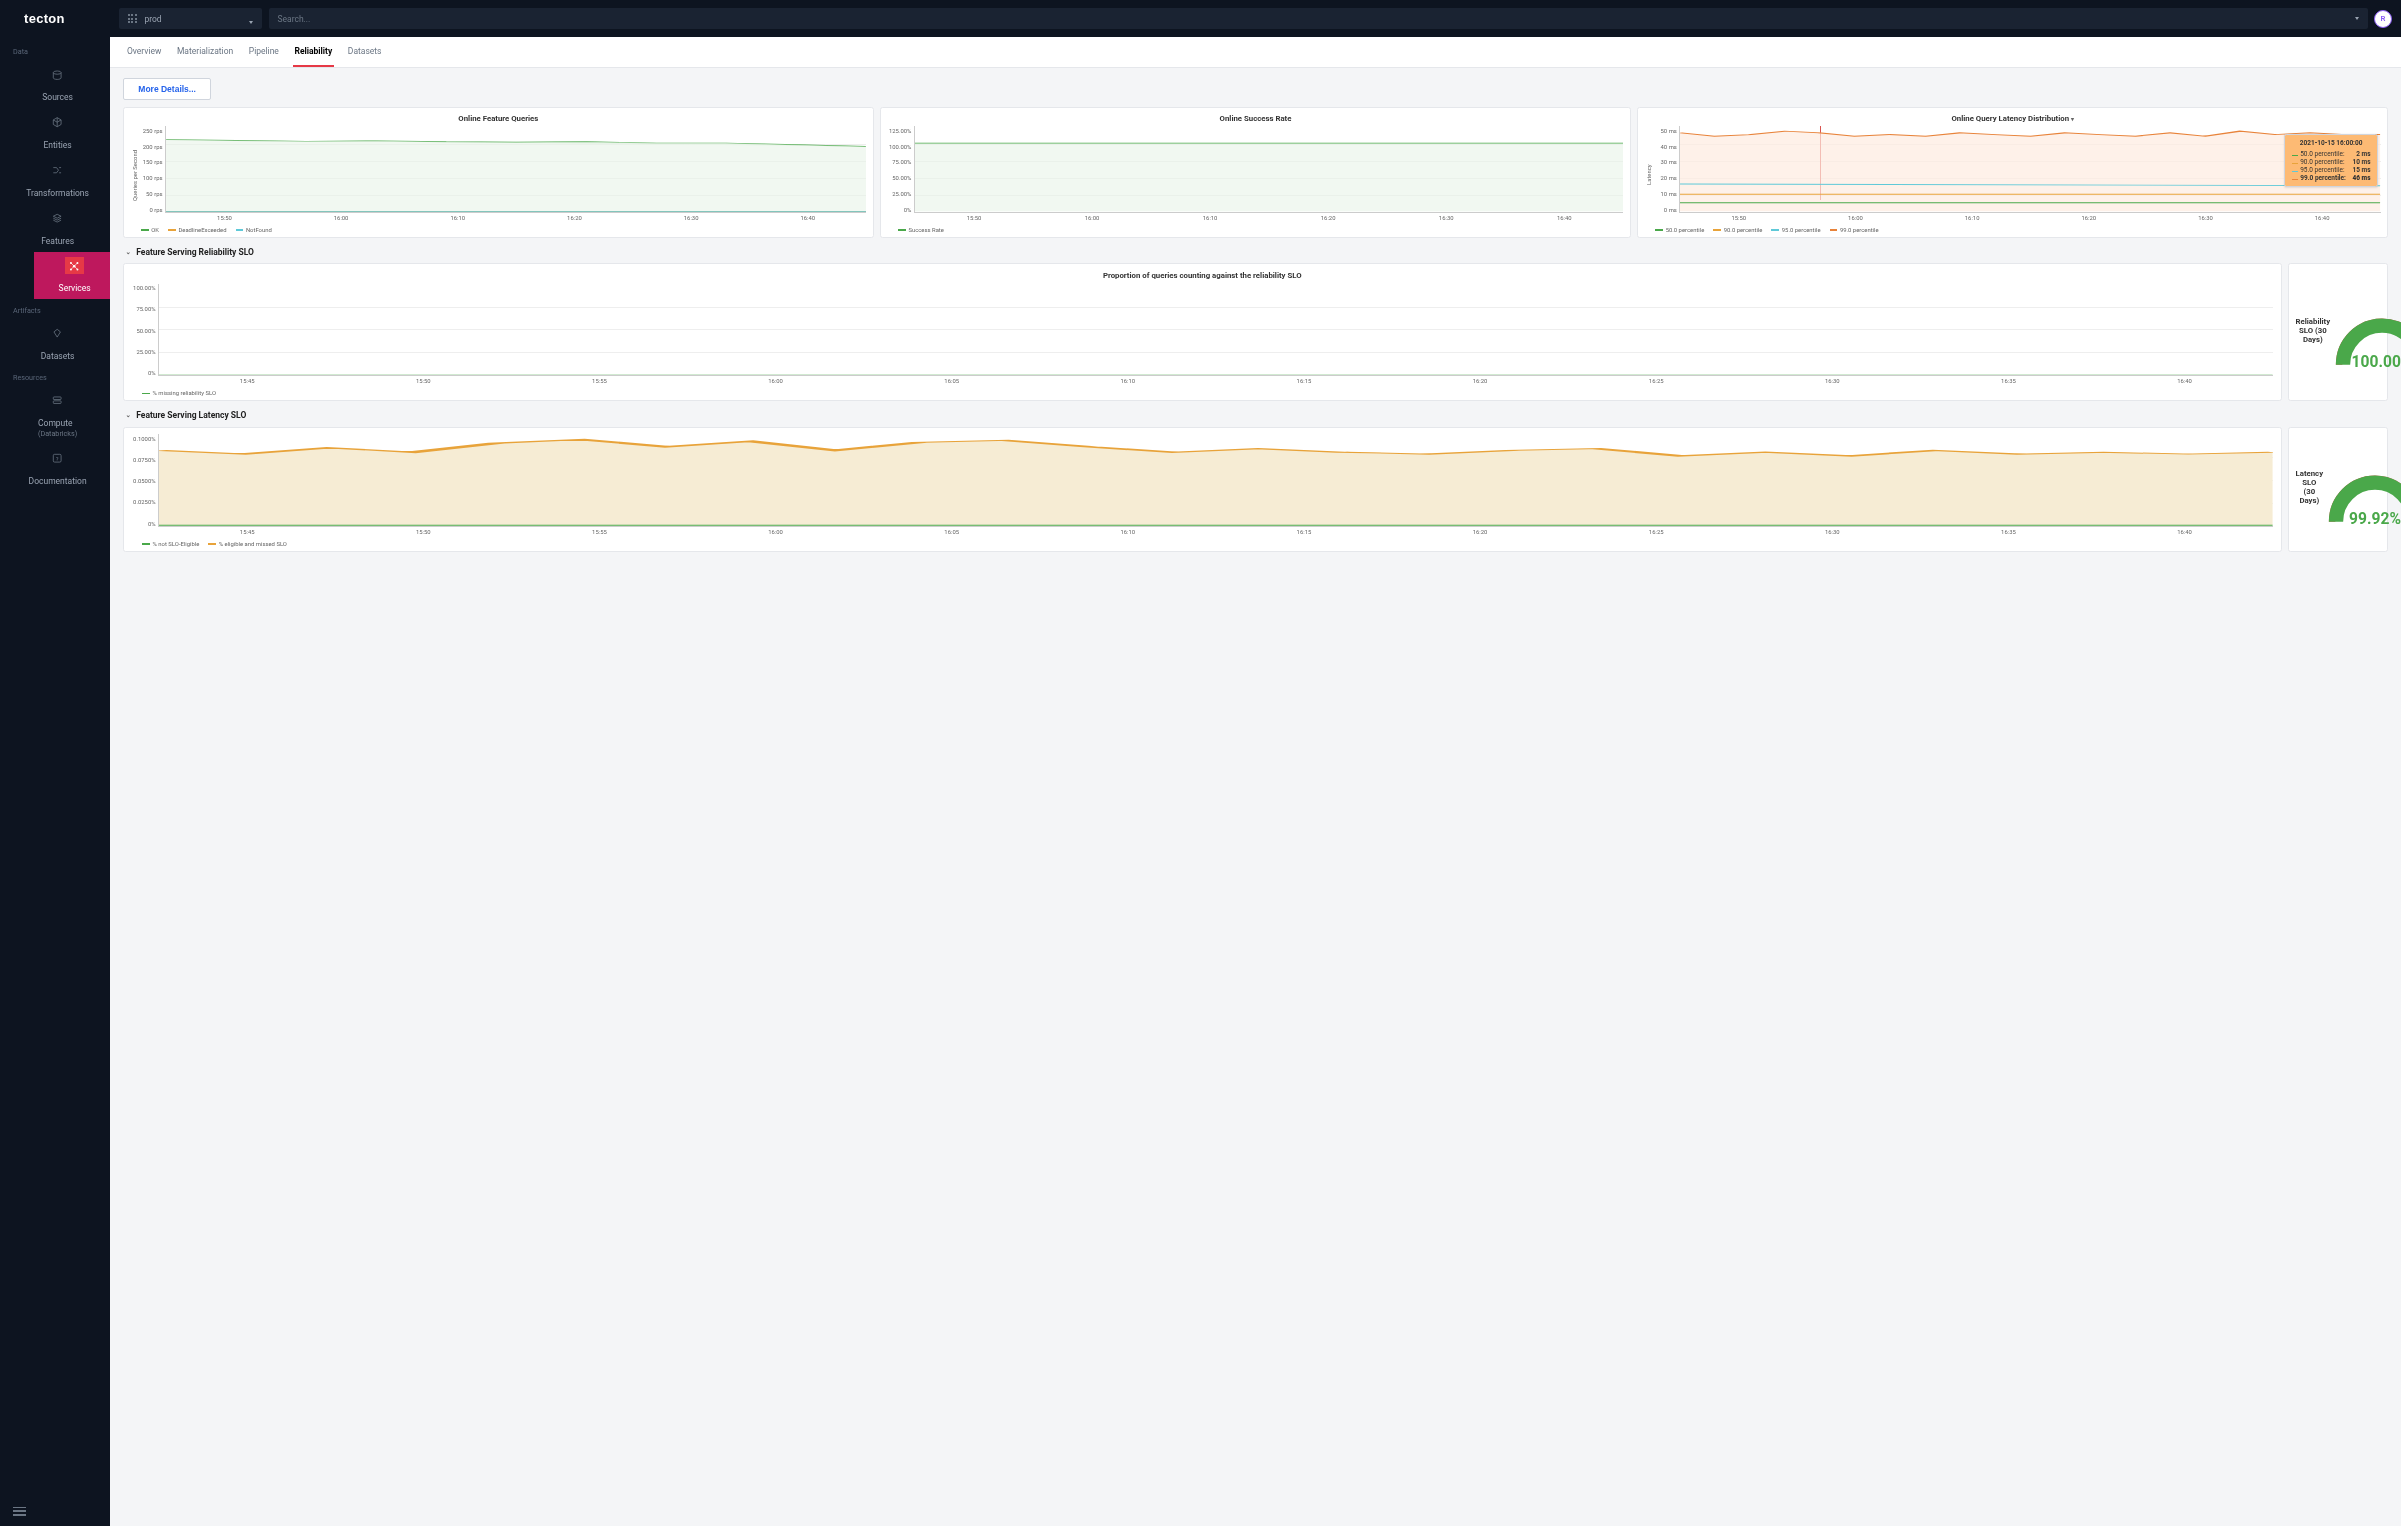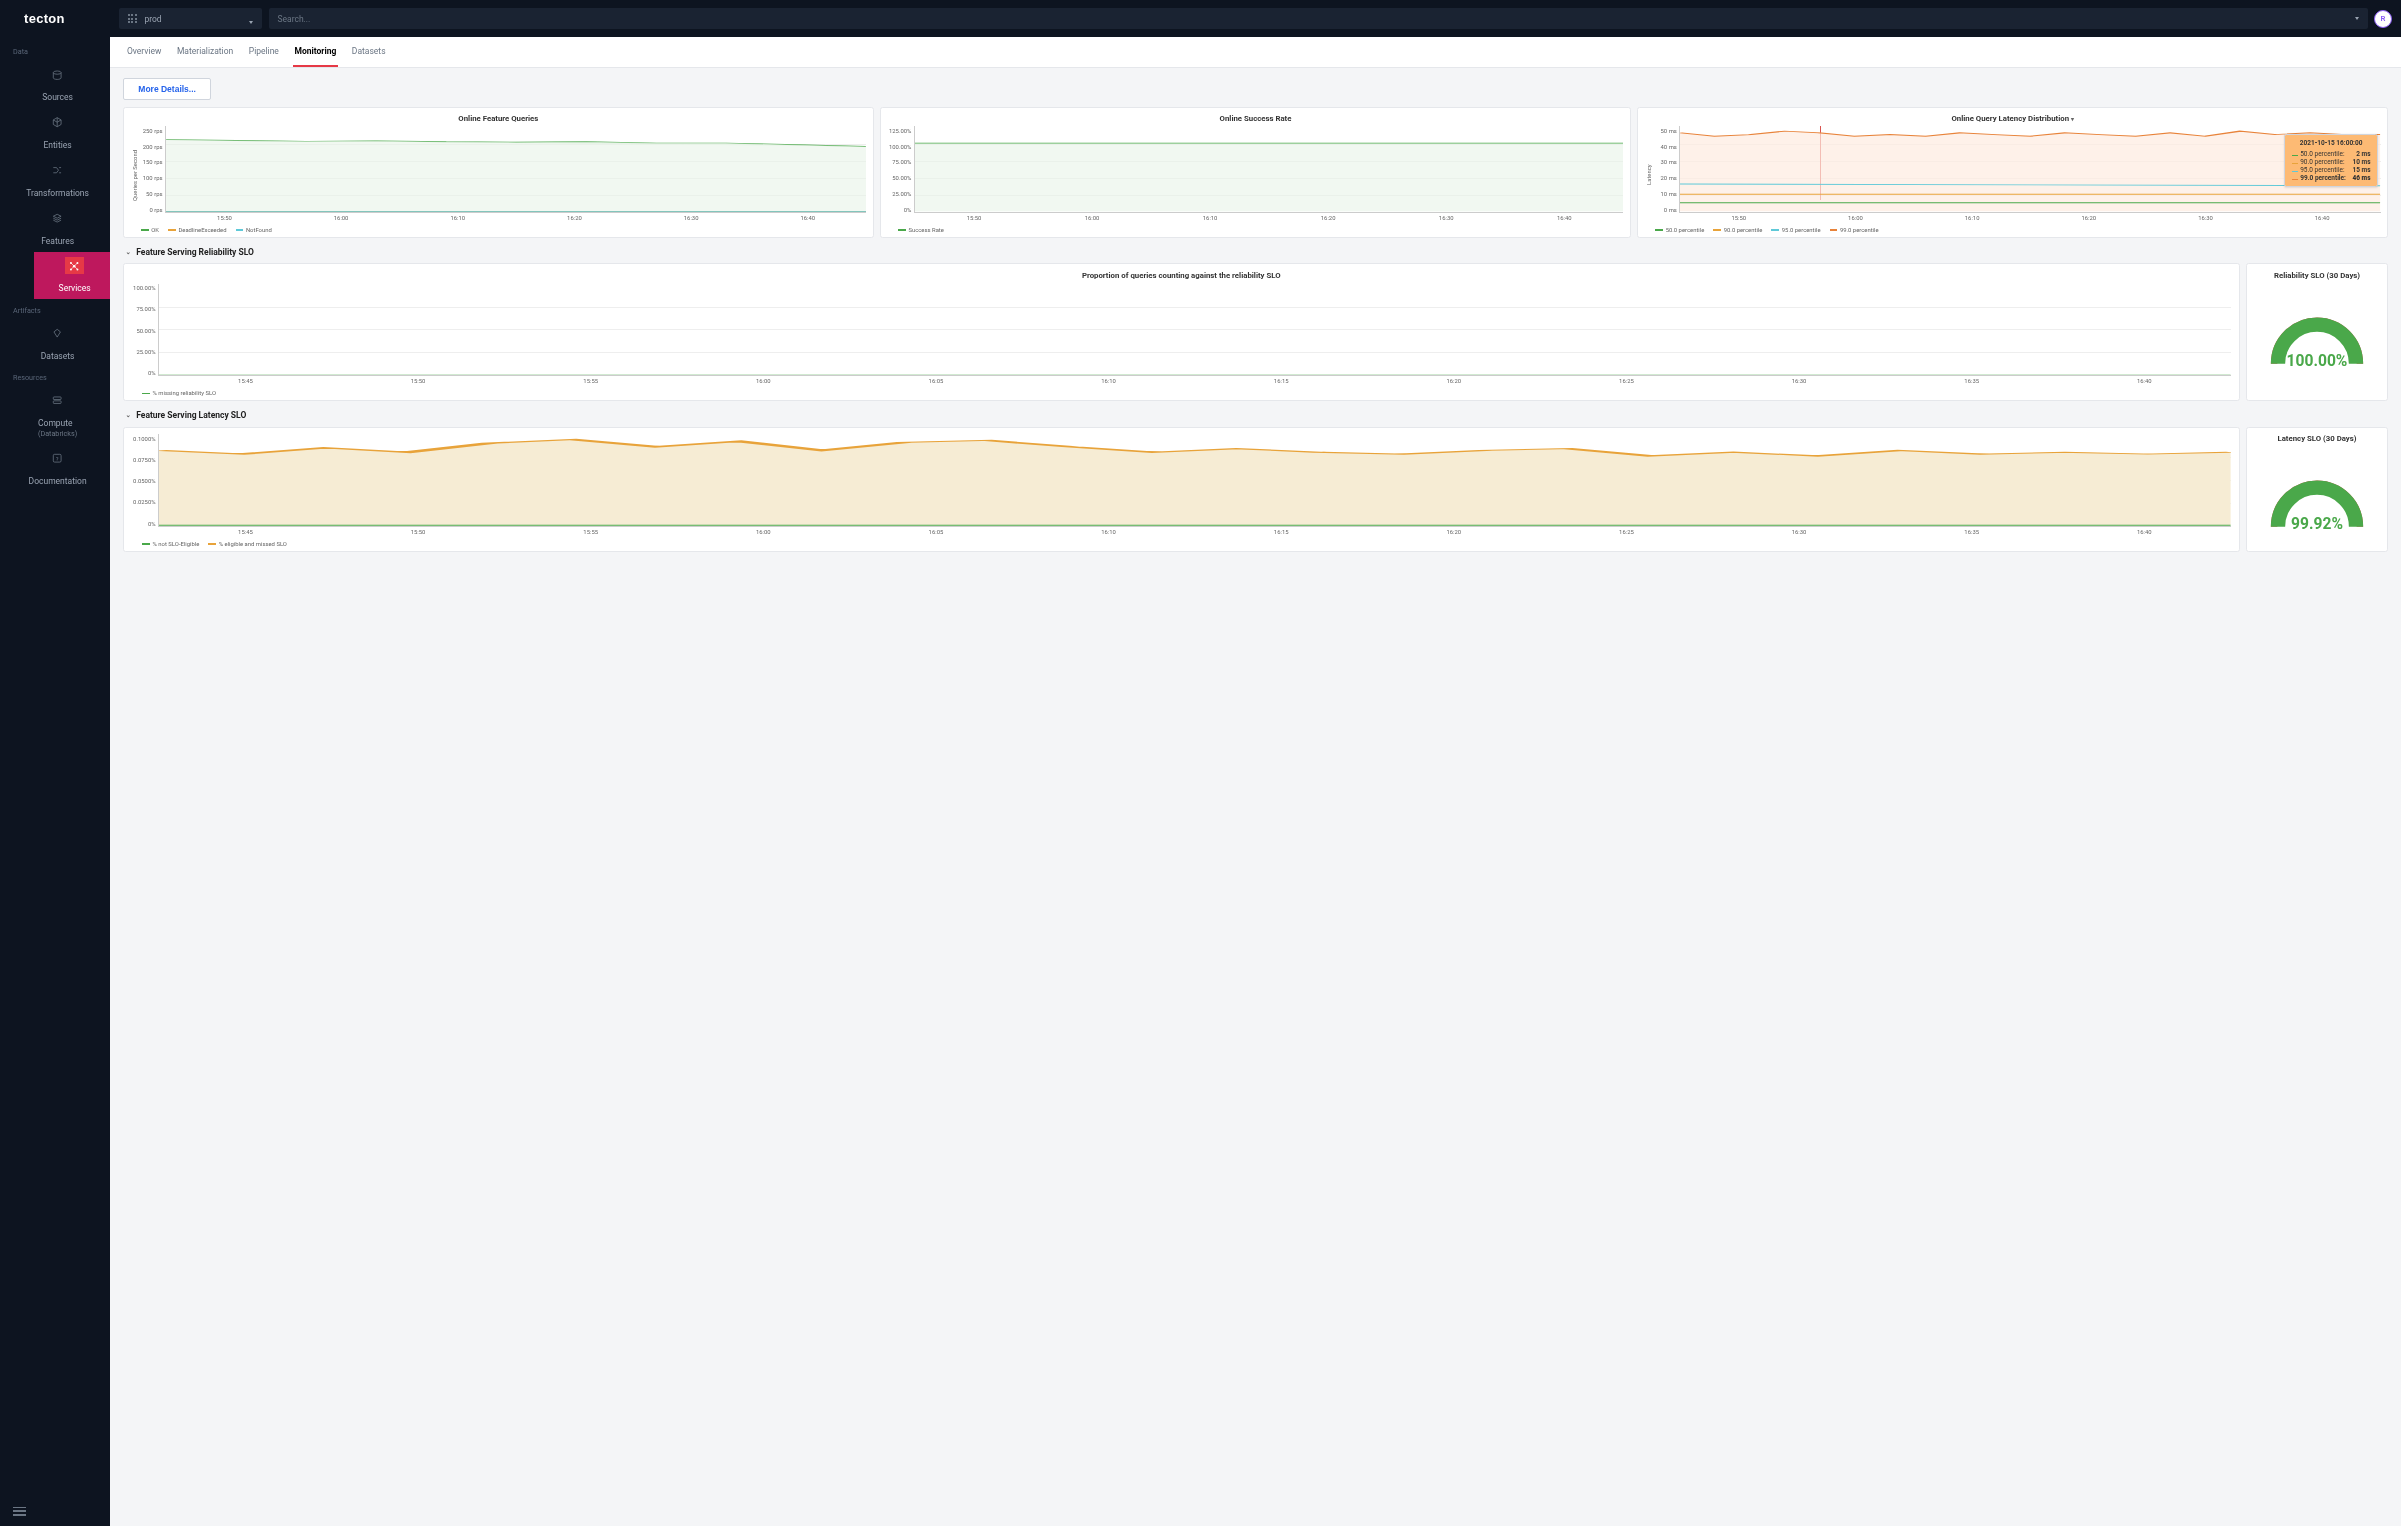--- a/index.html
+++ b/index.html
@@ -47,21 +47,21 @@
 .x-ticks { position: absolute; bottom: 0; left: 0; right: 0; display: flex; justify-content: space-around; font-size: 5.9px; color: #666; transform: translateY(100%); padding-top: 2.6px; }
 .legend { display: flex; gap: 9px; font-size: 5.9px; color: #666; margin-top: 2.6px; padding-left: 10.4px; flex-wrap: wrap; }
 .legend-item { display: flex; align-items: center; gap: 2.6px; }
 .legend-swatch { width: 7.8px; height: 1.3px; }
 
 .section-head { display: flex; align-items: center; gap: 5.2px; font-weight: 700; font-size: 8.5px; color: #222; margin: 9px 0 6.5px 2.6px; cursor: pointer; }
 .section-head .chev { font-size: 6.5px; color: #666; }
 
 .slo-row { display: flex; gap: 6.5px; }
 .wide-card { flex: 1; background: #fff; border: 0.7px solid #e5e7eb; border-radius: 2.6px; padding: 6.5px 7.8px 3.9px 7.8px; }
-.gauge-card { width: 142px; background: #fff; border: 0.7px solid #e5e7eb; border-radius: 2.6px; padding: 6.5px; display: flex; flex-direction: column; align-items: center; }
+.gauge-card { width: 100px; background: #fff; border: 0.7px solid #e5e7eb; border-radius: 2.6px; padding: 6.5px; display: flex; flex-direction: row; align-items: center; }
 .gauge-wrap { position: relative; width: 104px; height: 78px; margin-top: 17px; }
 .gauge-value { font-size: 24px; font-weight: 700; fill: #4aa84a; }
 
 .tooltip-box { position: absolute; background: #fdba74; border: 0.7px solid #d0d5dd; border-radius: 2.6px; padding: 3.9px 6.5px; font-size: 6.5px; top: 26px; right: 9px; box-shadow: 0 0.7px 2px rgba(0,0,0,0.1); }
 .tooltip-box .tt-title { font-weight: 700; text-align: center; margin-bottom: 2.6px; font-size: 6.5px; }
 .tooltip-box .tt-row { display: flex; justify-content: space-between; gap: 6.5px; align-items: center; }
 .tooltip-box .tt-row.bold { font-weight: 700; }
 .tt-sw { width: 6.5px; height: 1.3px; display: inline-block; margin-right: 2px; }
 .cursor-line { position: absolute; top: 0; bottom: 11.7px; width: 0.7px; background: #d9534f; }
 
@@ -187,21 +187,21 @@
         <span style="color:#6b7684">Search...</span>
         <span class="chevron-down"></span>
       </div>
       <div class="avatar">R</div>
     </div>
 
     <div class="tabs">
       <div class="tab">Overview</div>
       <div class="tab">Materialization</div>
       <div class="tab">Pipeline</div>
-      <div class="tab active">Monitoring</div>
+      <div class="tab active">Reliability</div>
       <div class="tab">Datasets</div>
     </div>
 
     <div class="content">
       <button class="more-btn">More Details...</button>
 
       <div class="chart-row">
 
         <div class="chart-card">
           <div class="chart-title">Online Feature Queries</div>

